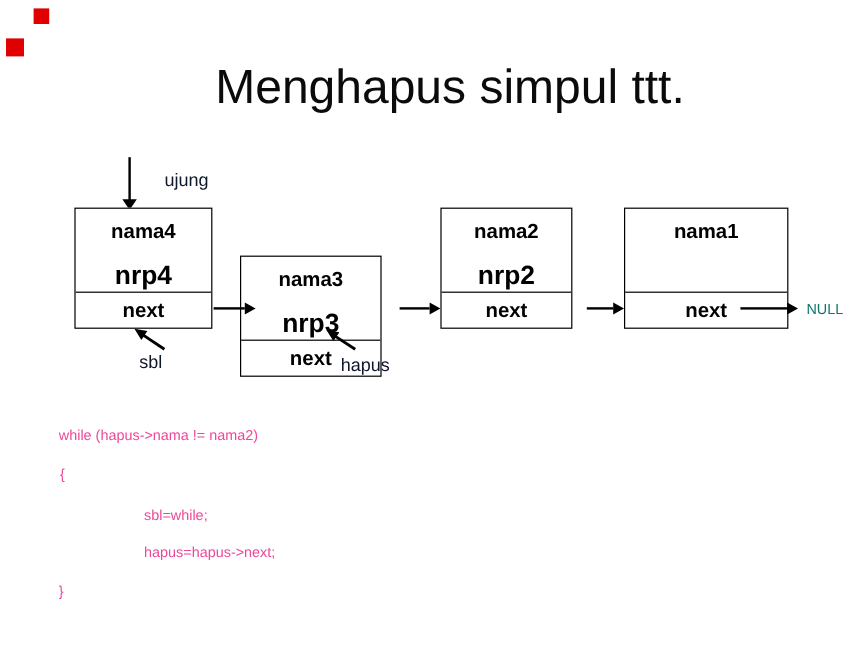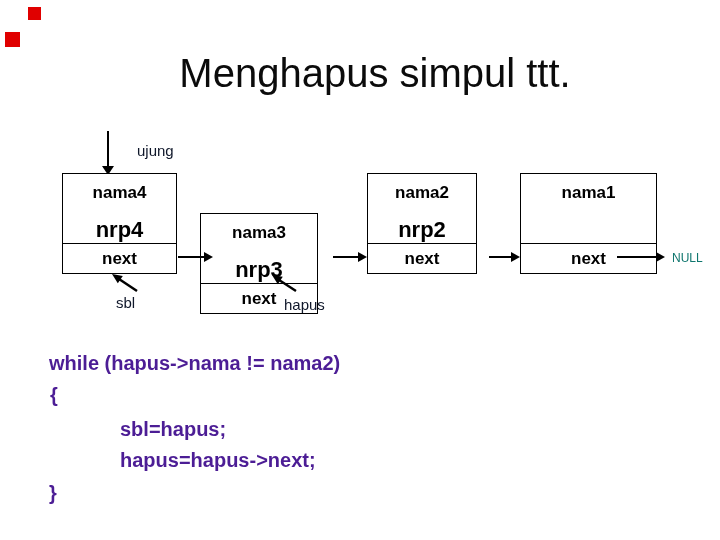--- a/index.html
+++ b/index.html
@@ -80,21 +80,21 @@
   .lbl { font-size:15px; color:#0f172a; line-height:18px; }
   .ujung-lbl { left:137px; top:142px; }
   .sbl-lbl   { left:116px; top:294px; }
   .hapus-lbl { left:284px; top:296px; }
   .null-lbl  { left:672px; top:249px; font-size:12px; color:#0f766e; }
 
   .diag-arrow { position:absolute; }
 
   
   .code {
-    font-weight:bold; font-size:20px; line-height:20px; color:#4c1d95;
+    font-weight:normal; font-size:12px; line-height:20px; color:#ec4899;
     white-space:pre;
   }
   .c1 { left:49px;  top:353px; }
   .c2 { left:50px;  top:385px; }
   .c3 { left:120px; top:419px; }
   .c4 { left:120px; top:450px; }
   .c5 { left:49px;  top:483px; }
 </style>
 </head>
 <body>
@@ -141,15 +141,15 @@
 <div class="abs lbl sbl-lbl">sbl</div>
 
 <svg class="diag-arrow" style="left:265px;top:271px" width="40" height="26">
   <line x1="31" y1="20" x2="11" y2="7" stroke="#000" stroke-width="2.4"></line>
   <polygon points="7,4 17.8,5.8 12.8,13.2" fill="#000"></polygon>
 </svg>
 <div class="abs lbl hapus-lbl">hapus</div>
 
 <div class="abs code c1">while (hapus-&gt;nama != nama2)</div>
 <div class="abs code c2">{</div>
-<div class="abs code c3">sbl=hapus;</div>
+<div class="abs code c3">sbl=while;</div>
 <div class="abs code c4">hapus=hapus-&gt;next;</div>
 <div class="abs code c5">}</div>
 
 </body></html>

